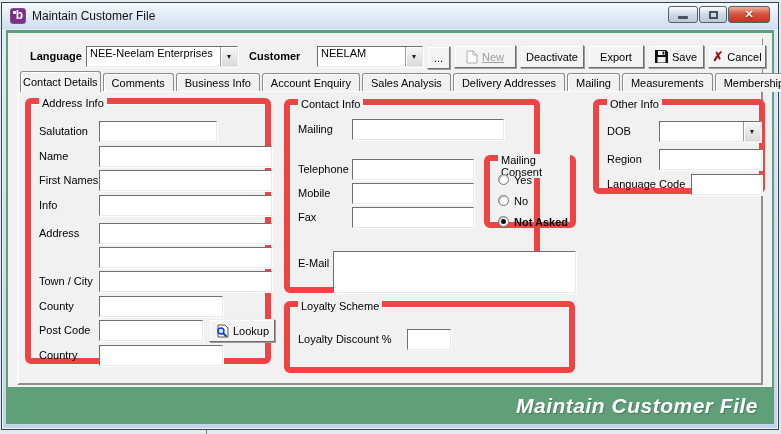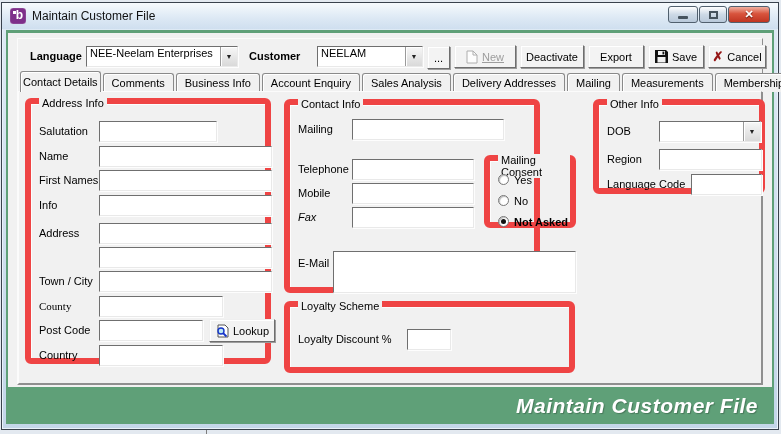--- a/index.html
+++ b/index.html
@@ -194,21 +194,21 @@
               <div class="fld-label" style="left:8px; top:91px;">Info</div>
               <input class="txt" style="left: 68px; top: 91px; width: 173px;" value="">
 
               <div class="fld-label" style="left:8px; top:119px;">Address</div>
               <input class="txt" style="left: 68px; top: 119px; width: 173px;" value="">
               <input class="txt" style="left: 68px; top: 143px; width: 173px;" value="">
 
               <div class="fld-label" style="left:8px; top:167px;">Town / City</div>
               <input class="txt" style="left: 68px; top: 167px; width: 173px;" value="">
 
-              <div class="fld-label" style="left:8px; top:192px;font-family:Liberation Serif, serif;">County</div>
+              <div class="fld-label" style="left:8px; top:192px;">County</div>
               <input class="txt" style="left: 68px; top: 192px; width: 124px;" value="">
 
               <div class="fld-label" style="left:8px; top:216px;">Post Code</div>
               <input class="txt" style="left: 68px; top: 216px; width: 104px;" value="">
               <div class="btn lookup-btn" style="left:178px; top:215px; width:66px; position:absolute;">
                 <span>
                   <svg width="14" height="14" viewBox="0 0 14 14">
                       <path d="M3 1 h7 l3 3 v9 h-10 z" fill="#fff" stroke="#555"></path>
                       <circle cx="6" cy="7" r="3" fill="#bfeaf2" stroke="#1636c9" stroke-width="1.4"></circle>
                       <line x1="8" y1="9" x2="11.5" y2="12.5" stroke="#1636c9" stroke-width="1.8"></line>
@@ -226,21 +226,21 @@
 
               <div class="fld-label" style="left:8px; top:14px;">Mailing</div>
               <input class="txt" style="left: 62px; top: 14px; width: 152px;" value="">
 
               <div class="fld-label" style="left:8px; top:54px;">Telephone</div>
               <input class="txt" style="left: 62px; top: 54px; width: 122px;" value="">
 
               <div class="fld-label" style="left:8px; top:78px;">Mobile</div>
               <input class="txt" style="left: 62px; top: 78px; width: 122px;" value="">
 
-              <div class="fld-label" style="left:8px; top:102px;font-style:italic;">Fax</div>
+              <div class="fld-label" style="left:8px; top:102px;">Fax</div>
               <input class="txt" style="left: 62px; top: 102px; width: 122px;" value="">
 
               <div class="group" style="left:194px; top:50px; width:92px; height:73px;">
                 <div class="group-title">Mailing Consent</div>
                 <div class="radio-row" style="top:12px;text-align:center;">
                   <span class="radio"></span>
                   <span>Yes</span>
                 </div>
                 <div class="radio-row" style="top:33px;">
                   <span class="radio"></span>

